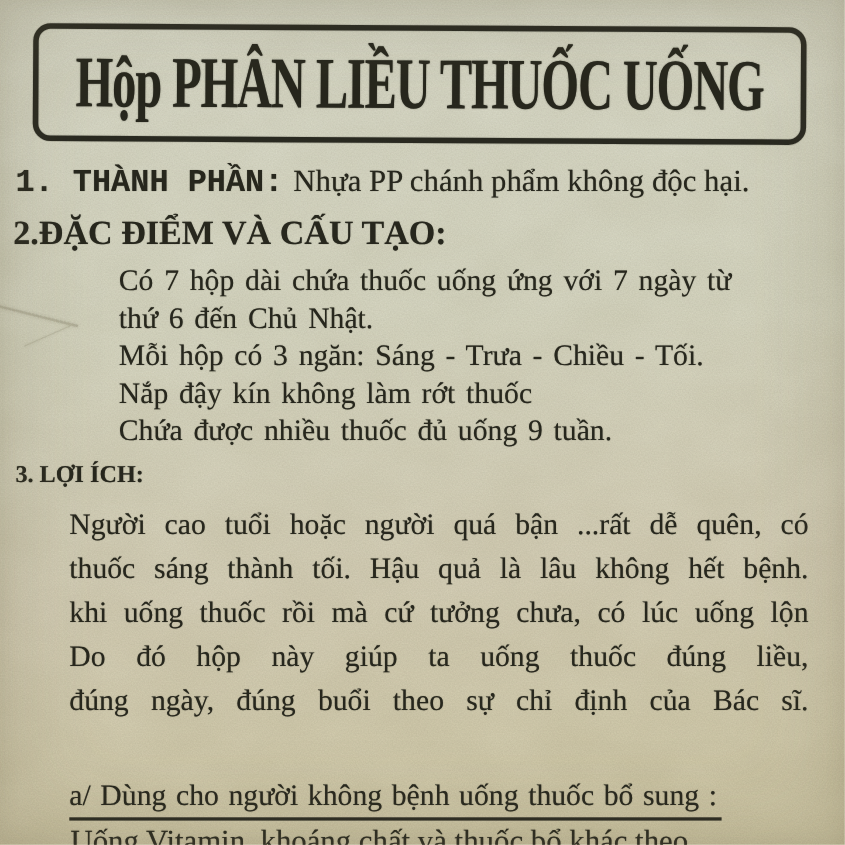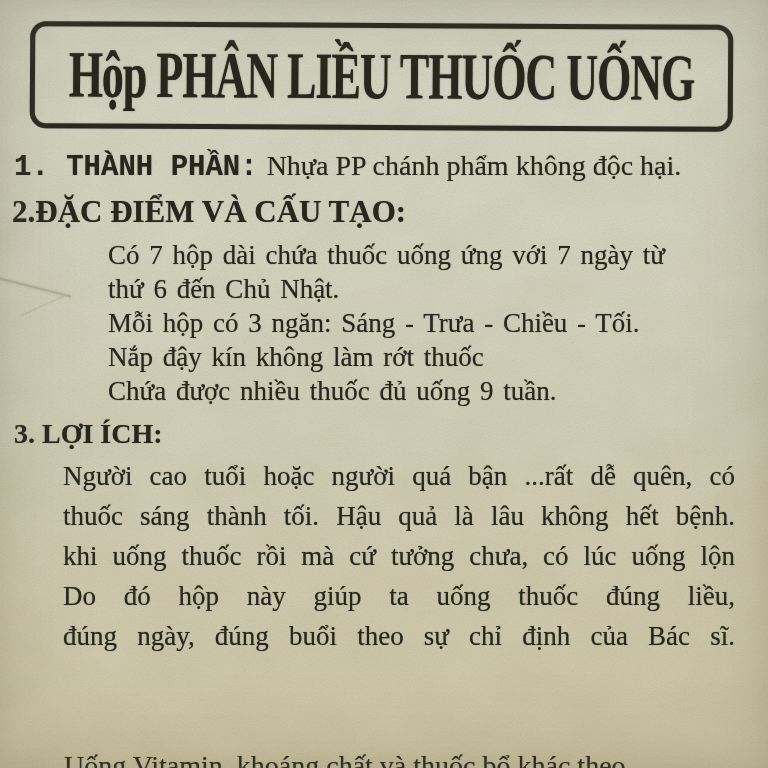--- a/index.html
+++ b/index.html
@@ -44,21 +44,21 @@
   .title-text {
     font-weight: bold;
     font-size: 44px;
     letter-spacing: -1px;
     white-space: nowrap;
     transform: scaleY(1.5);
     text-shadow: 0 0 1px rgba(41, 41, 31, 0.7);
   }
 
   .abs { position: absolute; z-index: 2; }
-  .h { font-weight: bold; font-size: 28px; }
+  .h { font-weight: bold; font-size: 22px; }
 
   #sec1 { left: 14px; top: 150px; width: 740px; font-size: 28px; white-space: nowrap; }
   #sec1 .h-inline { font-weight: bold; font-size: 29px; font-family: Liberation Mono, monospace; }
   #sec1 .t-inline { margin-left: 9px; }
 
   #sec2-heading { left: 12px; top: 194px; font-size: 31px; font-family: Liberation Serif, serif; }
   #sec2-lines { left: 63px; top: 238px; width: 681px; font-size: 27px; line-height: 34px; word-spacing: 3px; margin-left: 45px; }
 
   #sec3-heading { left: 14px; top: 418px; }
   #sec3-lines { left: 63px; top: 456px; width: 672px; font-size: 27px; line-height: 40px; }
@@ -100,20 +100,23 @@
 
   <div class="abs ink h" id="sec3-heading">3. LỢI ÍCH:</div>
   <div class="abs ink" id="sec3-lines">
     <div class="line">Người cao tuổi hoặc người quá bận ...rất dễ quên, có</div>
     <div class="line">thuốc sáng thành tối. Hậu quả là lâu không hết bệnh.</div>
     <div class="line">khi uống thuốc rồi mà cứ tưởng chưa, có lúc uống lộn</div>
     <div class="line">Do đó hộp này giúp ta uống thuốc đúng liều,</div>
     <div class="line">đúng ngày, đúng buổi theo sự chỉ định của Bác sĩ.</div>
   </div>
 
+  <div class="abs ink" id="sec4-sub">
+    <span class="underlined">a/ Dùng cho người không bệnh uống thuốc bổ sung :</span>
+  </div>
   <div class="abs ink" id="sec4-line1">Uống Vitamin, khoáng chất và thuốc bổ khác theo</div>
 
   <div class="vignette"></div>
 
   <svg class="grain-svg" width="768" height="768" aria-hidden="true">
     <defs>
       <filter id="fineGrain" x="0" y="0" width="100%" height="100%">
         <feTurbulence type="fractalNoise" baseFrequency="0.78" numOctaves="2" seed="7" stitchTiles="stitch"></feTurbulence>
         <feColorMatrix type="matrix" values="0 0 0 0 0.24  0 0 0 0 0.23  0 0 0 0 0.18  0.5 0 0 0 0"></feColorMatrix>
       </filter>

